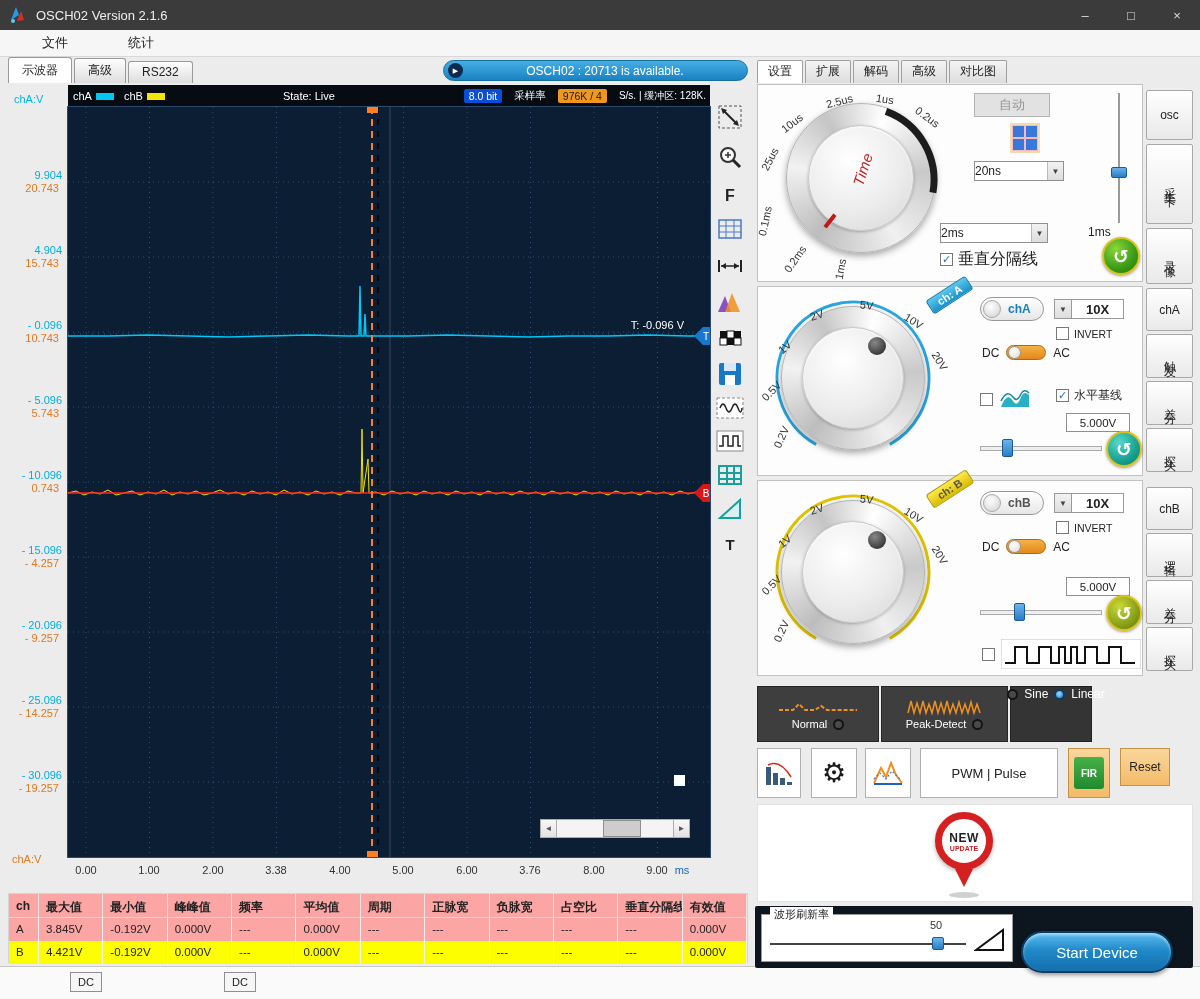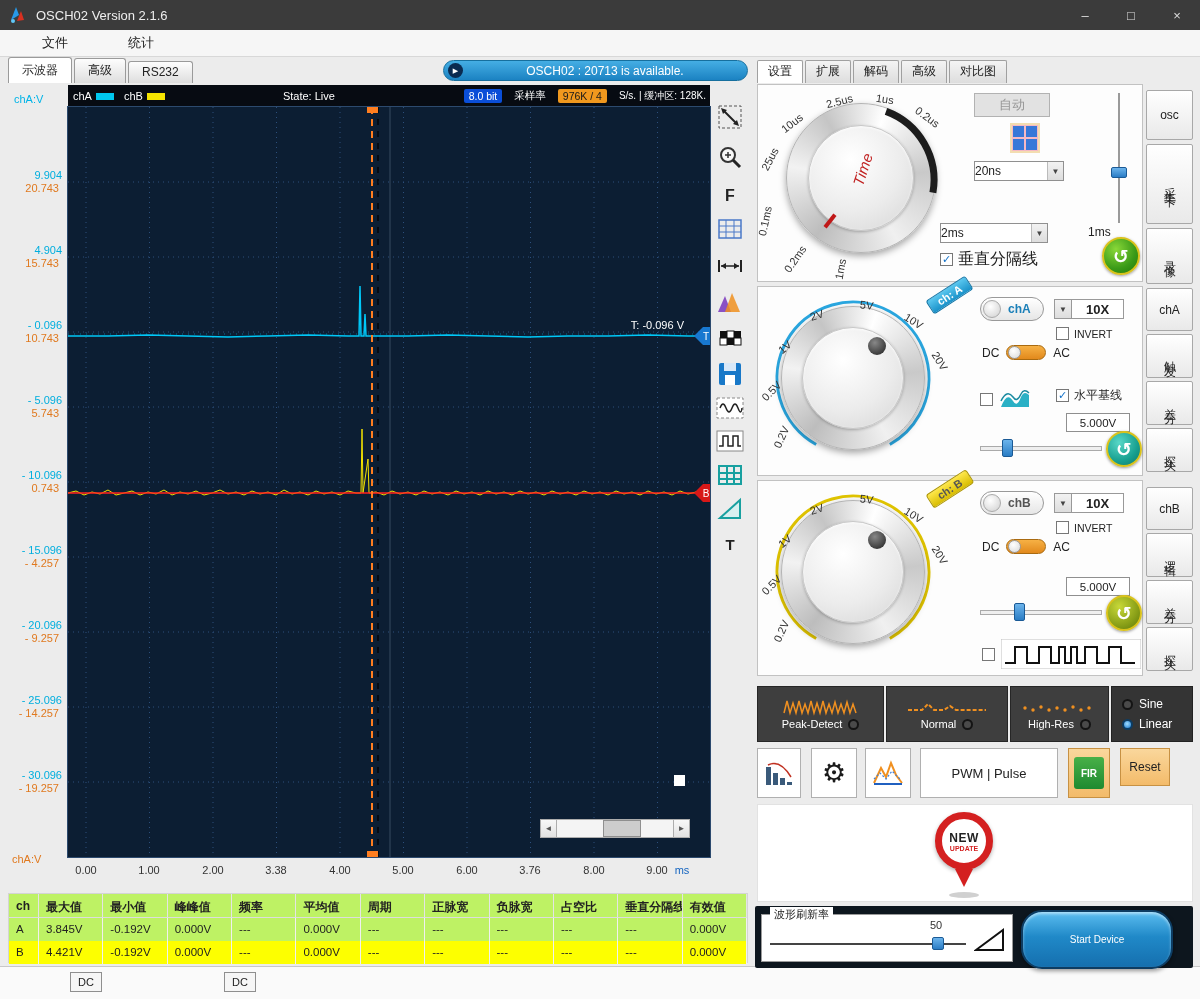--- a/index.html
+++ b/index.html
@@ -51,21 +51,21 @@
 .hslider{position:absolute;height:18px}
 .hslider .track{position:absolute;left:0;right:0;top:7px;height:5px;background:#efefef;border:1px solid #aaa}
 .hslider .handle{position:absolute;top:0;width:11px;height:18px;border-radius:2px;background:linear-gradient(#6cb4ec,#2a7cc4);border:1px solid #1a5a96}
 .mode-btn{background:#3e3e3e;border:1px solid #262626;color:#fff;display:flex;flex-direction:column;align-items:center;justify-content:center;font-size:11px;gap:2px}
 .radio{width:11px;height:11px;border-radius:50%;border:2px solid #141414;background:#4a4a4a;flex:none}
 .radio.on{background:radial-gradient(circle at 45% 40%,#9fdcff,#1878d0);border-color:#0d3c62}
 .icon-btn{position:absolute;background:#fff;border:1px solid #b0b0b0;display:flex;align-items:center;justify-content:center}
 .tan-btn{position:absolute;background:linear-gradient(#fad79c,#f3bb6a);border:1px solid #c79143;display:flex;align-items:center;justify-content:center}
 .toolico{position:absolute;left:712px;width:36px;height:32px;display:flex;align-items:center;justify-content:center}
 
-.meas{position:absolute;left:8px;top:893px;width:740px;height:70px;background:#bef264;border:1px solid #d4d4d4;display:grid;grid-template-columns:30px repeat(11,1fr);grid-template-rows:24px 23px 23px}
+.meas{position:absolute;left:8px;top:893px;width:740px;height:70px;background:#fca5a5;border:1px solid #d4d4d4;display:grid;grid-template-columns:30px repeat(11,1fr);grid-template-rows:24px 23px 23px}
 .mh{font-weight:bold;font-size:12px;padding:5px 0 0 7px;border-right:1px solid #e4e4e4;border-bottom:1px solid #ddd;white-space:nowrap;overflow:hidden}
 .mc{font-size:11.5px;padding:5px 0 0 7px;border-right:1px solid #f0f0f0;white-space:nowrap}
 .yb{background:#fdff00}
 .fieldset{position:absolute;border:1px solid #9a9a9a;background:#fff}
 .legend{position:absolute;top:-8px;left:8px;background:#fff;padding:0 4px;font-size:11px}
 .scrbtn{width:17px;height:100%;background:linear-gradient(#f8f8f8,#e2e2e2);border:1px solid #adadad;display:flex;align-items:center;justify-content:center;font-size:8px;color:#555}
 </style>
 </head>
 <body>
 
@@ -525,58 +525,39 @@
   <div class="abs" style="left:224px;top:158px;display:flex;align-items:center;gap:6px">
     <span class="chk"></span>
     <svg width="140" height="30">
       <rect x="0" y="0" width="140" height="30" fill="#fff" stroke="#c0c0c0"></rect>
       <path d="M4 24 h10 v-16 h12 v16 h12 v-16 h12 v16 h8 v-16 h6 v16 h6 v-16 h6 v16 h8 v-16 h12 v16 h12 v-16 h12 v16 h14" fill="none" stroke="#111" stroke-width="2"></path>
     </svg>
   </div>
 </div>
 
 <div class="abs" style="left:757px;top:686px;width:436px;height:56px;display:flex;gap:2px">
+  <div class="mode-btn" style="width:122px">
+    <svg width="86" height="18">
+      <polyline points="4,12 18,12 24,6 30,12 40,12 46,8 52,12 82,12" fill="none" stroke="#f09020" stroke-width="2" stroke-dasharray="4,2"></polyline>
+    </svg>
+    <div style="display:flex;align-items:center;gap:6px">
+        <span>Normal</span>
+        <span class="radio"></span>
+      </div>
+  </div>
   <div class="mode-btn" style="width:127px">
     <svg width="86" height="18">
       <polyline points="6,15 9,3 12,15 15,5 18,15 21,3 24,15 27,6 30,15 33,3 36,15 39,5 42,15 45,3 48,15 51,6 54,15 57,4 60,15 63,6 66,15 69,4 72,15 75,6 78,15" fill="none" stroke="#f09020" stroke-width="1.5"></polyline>
     </svg>
     <div style="display:flex;align-items:center;gap:6px">
         <span>Peak-Detect</span>
         <span class="radio"></span>
       </div>
   </div>
-  <div class="mode-btn" style="width:122px">
-    <svg width="86" height="18">
-      <polyline points="4,12 18,12 24,6 30,12 40,12 46,8 52,12 82,12" fill="none" stroke="#f09020" stroke-width="2" stroke-dasharray="4,2"></polyline>
-    </svg>
-    <div style="display:flex;align-items:center;gap:6px">
-        <span>Normal</span>
-        <span class="radio"></span>
-      </div>
-  </div>
-  <div class="mode-btn" style="width:99px">
-    <svg width="86" height="18">
-      <g fill="#f09020">
-          <circle cx="8" cy="10" r="1.7"></circle>
-          <circle cx="16" cy="12" r="1.7"></circle>
-          <circle cx="24" cy="9" r="1.7"></circle>
-          <circle cx="32" cy="12" r="1.7"></circle>
-          <circle cx="40" cy="10" r="1.7"></circle>
-          <circle cx="48" cy="12" r="1.7"></circle>
-          <circle cx="56" cy="9" r="1.7"></circle>
-          <circle cx="64" cy="12" r="1.7"></circle>
-          <circle cx="72" cy="10" r="1.7"></circle>
-        </g>
-    </svg>
-    <div style="display:flex;align-items:center;gap:6px">
-        <span>High-Res</span>
-        <span class="radio"></span>
-      </div>
-  </div>
-  <div style="width:82px;background:#343434;border:1px solid #222;display:flex;flex-direction:column;align-items:flex-start;justify-content:center;gap:6px;padding-left:10px;color:#fff;font-size:12px">
+  <div style="width:82px;background:#343434;border:1px solid #222;display:flex;align-items:flex-start;justify-content:center;gap:6px;padding-left:10px;color:#fff;font-size:12px">
     <div style="display:flex;align-items:center;gap:6px">
         <span class="radio"></span>
         <span>Sine</span>
       </div>
     <div style="display:flex;align-items:center;gap:6px">
         <span class="radio on"></span>
         <span>Linear</span>
       </div>
   </div>
 </div>
@@ -623,14 +604,14 @@
     <span class="legend">波形刷新率</span>
     <span class="abs" style="left:168px;top:4px;font-size:11px;color:#333">50</span>
     <div class="abs" style="left:8px;top:20px;width:196px;height:18px">
       <span class="abs" style="left:0;right:0;top:8px;height:2px;background:#444"></span>
       <span class="abs" style="left:162px;top:2px;width:12px;height:13px;border-radius:2px;background:linear-gradient(#6cb4ec,#2a7cc4);border:1px solid #1a5a96"></span>
     </div>
     <svg class="abs" style="left:212px;top:12px" width="32" height="26">
       <polygon points="2,23 29,3 29,23" fill="#fff" stroke="#111" stroke-width="2"></polygon>
     </svg>
   </div>
-  <button class="abs" style="left:266px;top:4px;width:152px;height:59px;border-radius:21px;background:linear-gradient(#5bbdf0,#2089c8 45%,#156fae);border:2px solid #0d3c62;color:#fff;font-size:10px;box-shadow:inset 0 2px 3px rgba(255,255,255,.5),0 2px 4px rgba(0,0,0,.4)">Start Device</button>
+  <button class="abs" style="left:266px;top:25px;width:152px;height:42px;border-radius:21px;background:linear-gradient(#5bbdf0,#2089c8 45%,#156fae);border:2px solid #0d3c62;color:#fff;font-size:15px;box-shadow:inset 0 2px 3px rgba(255,255,255,.5),0 2px 4px rgba(0,0,0,.4)">Start Device</button>
 </div>
 
 </body></html>

